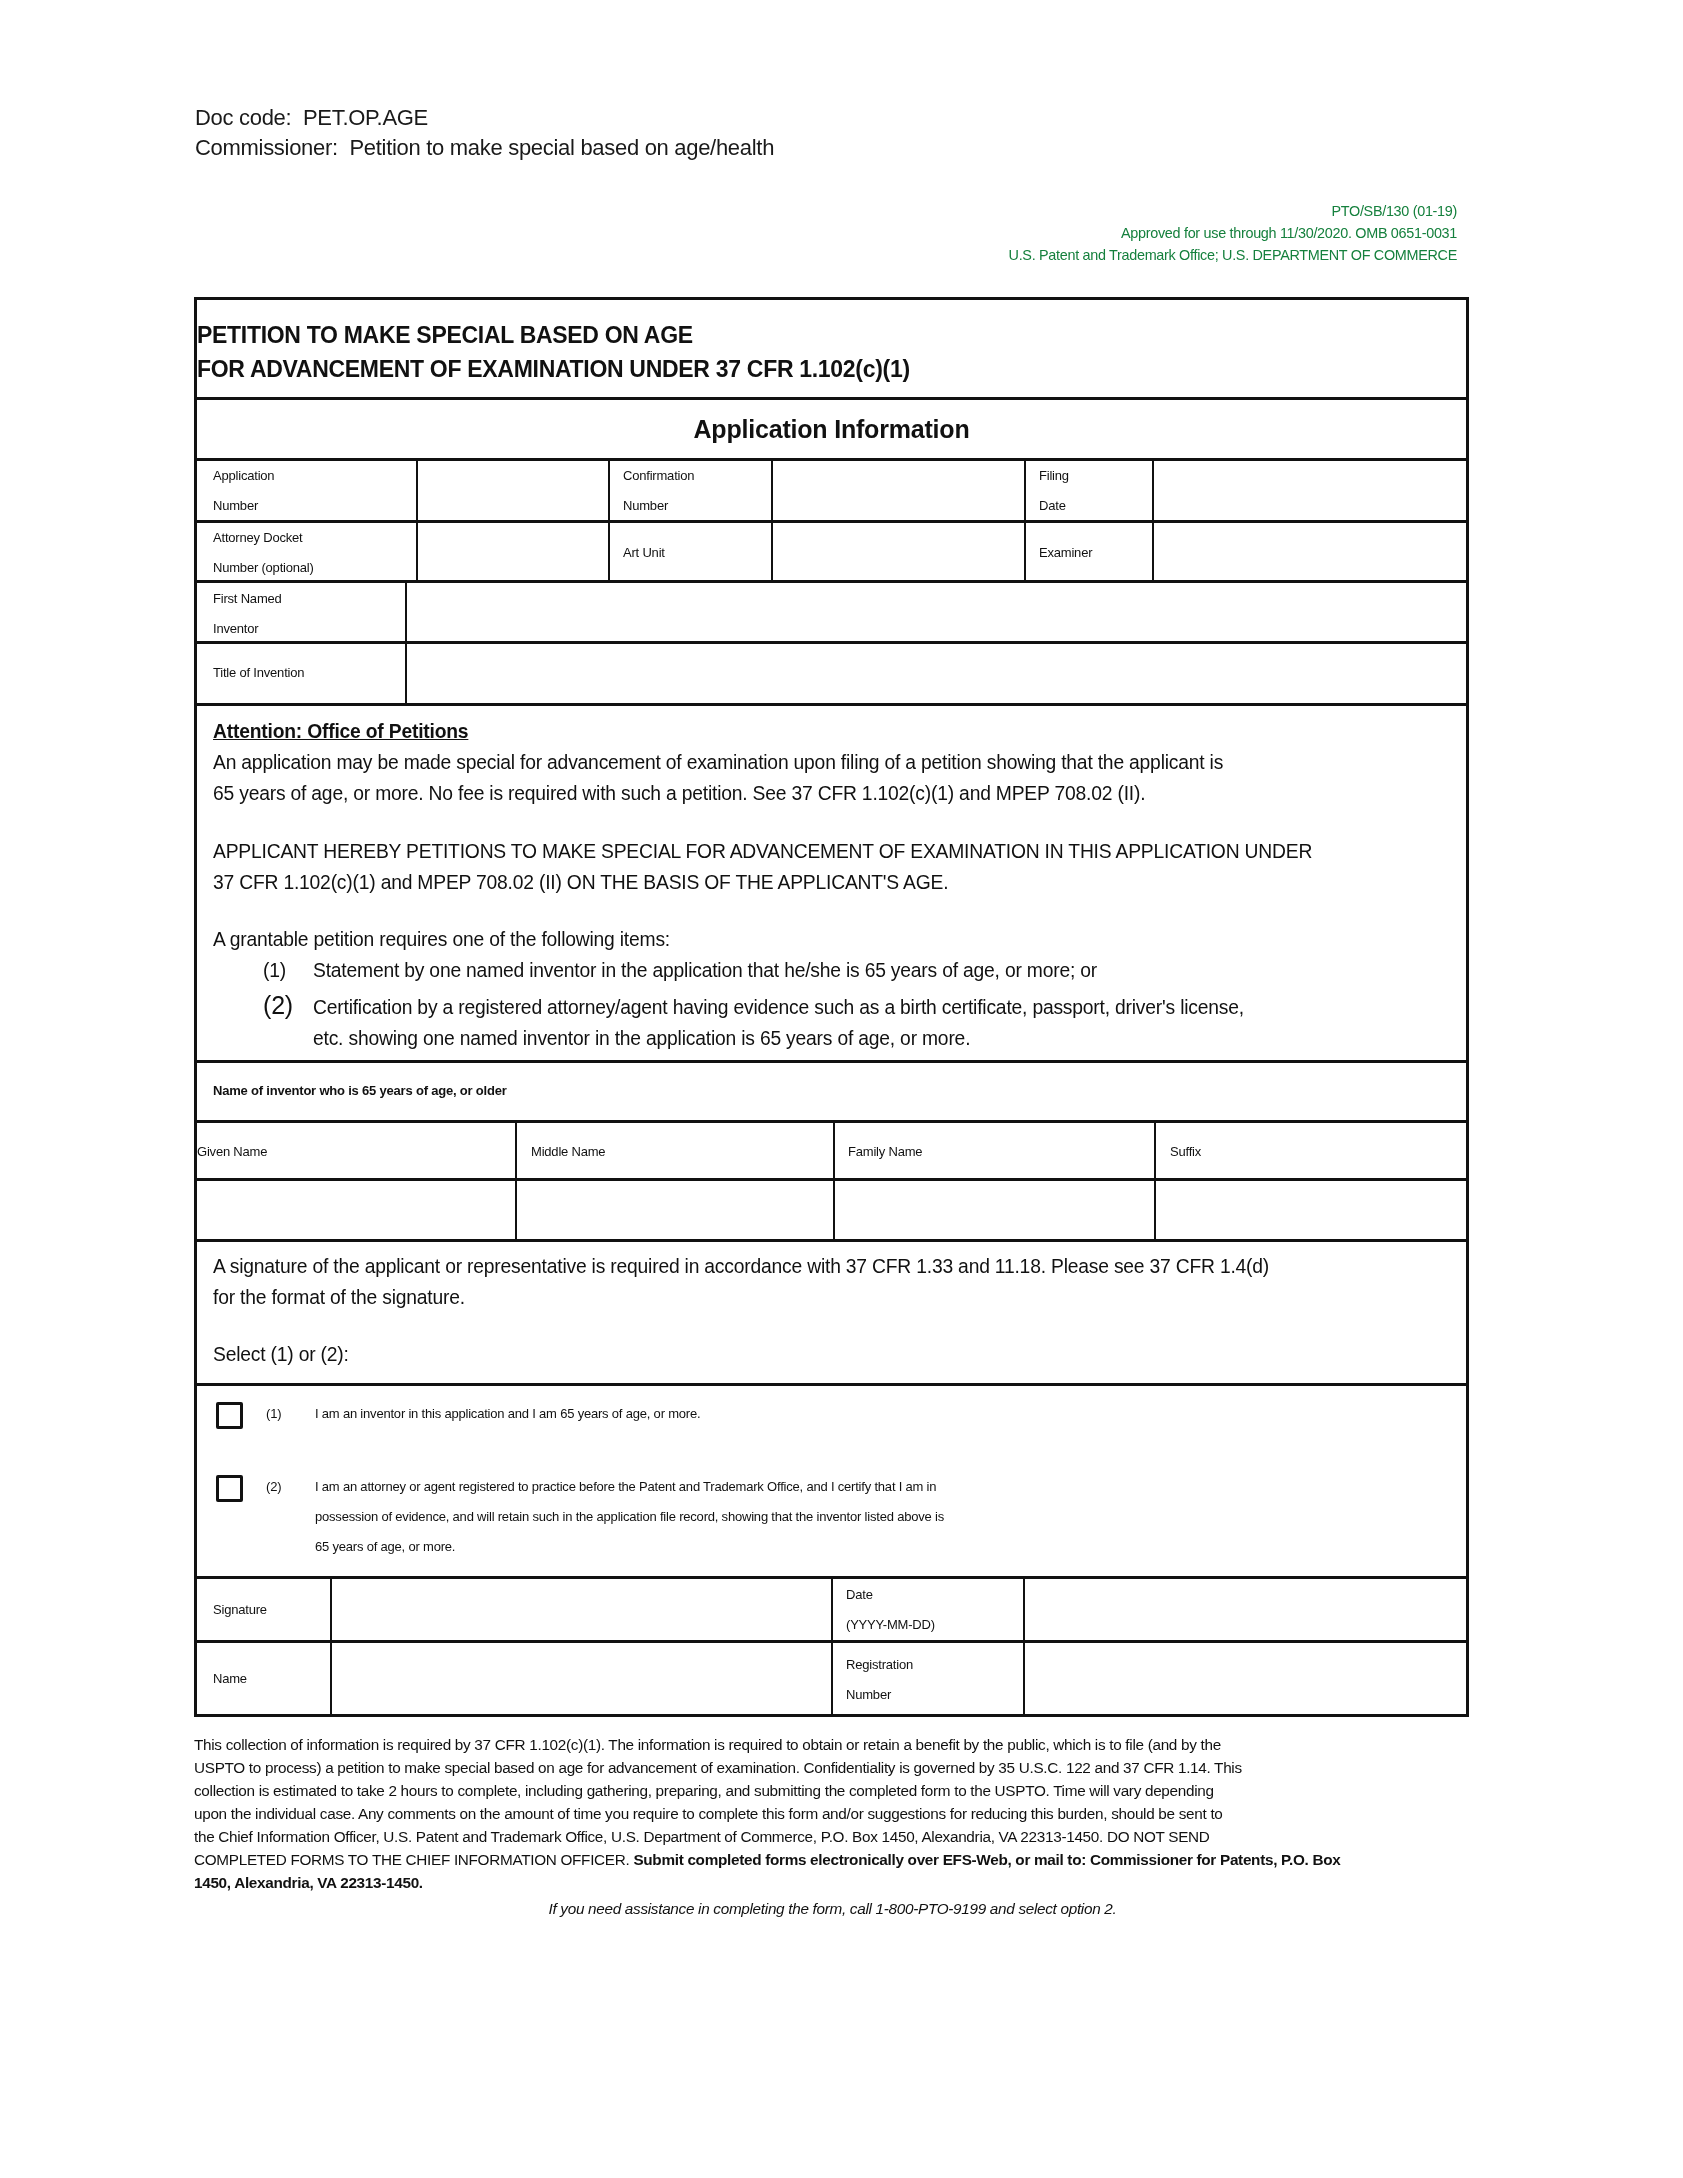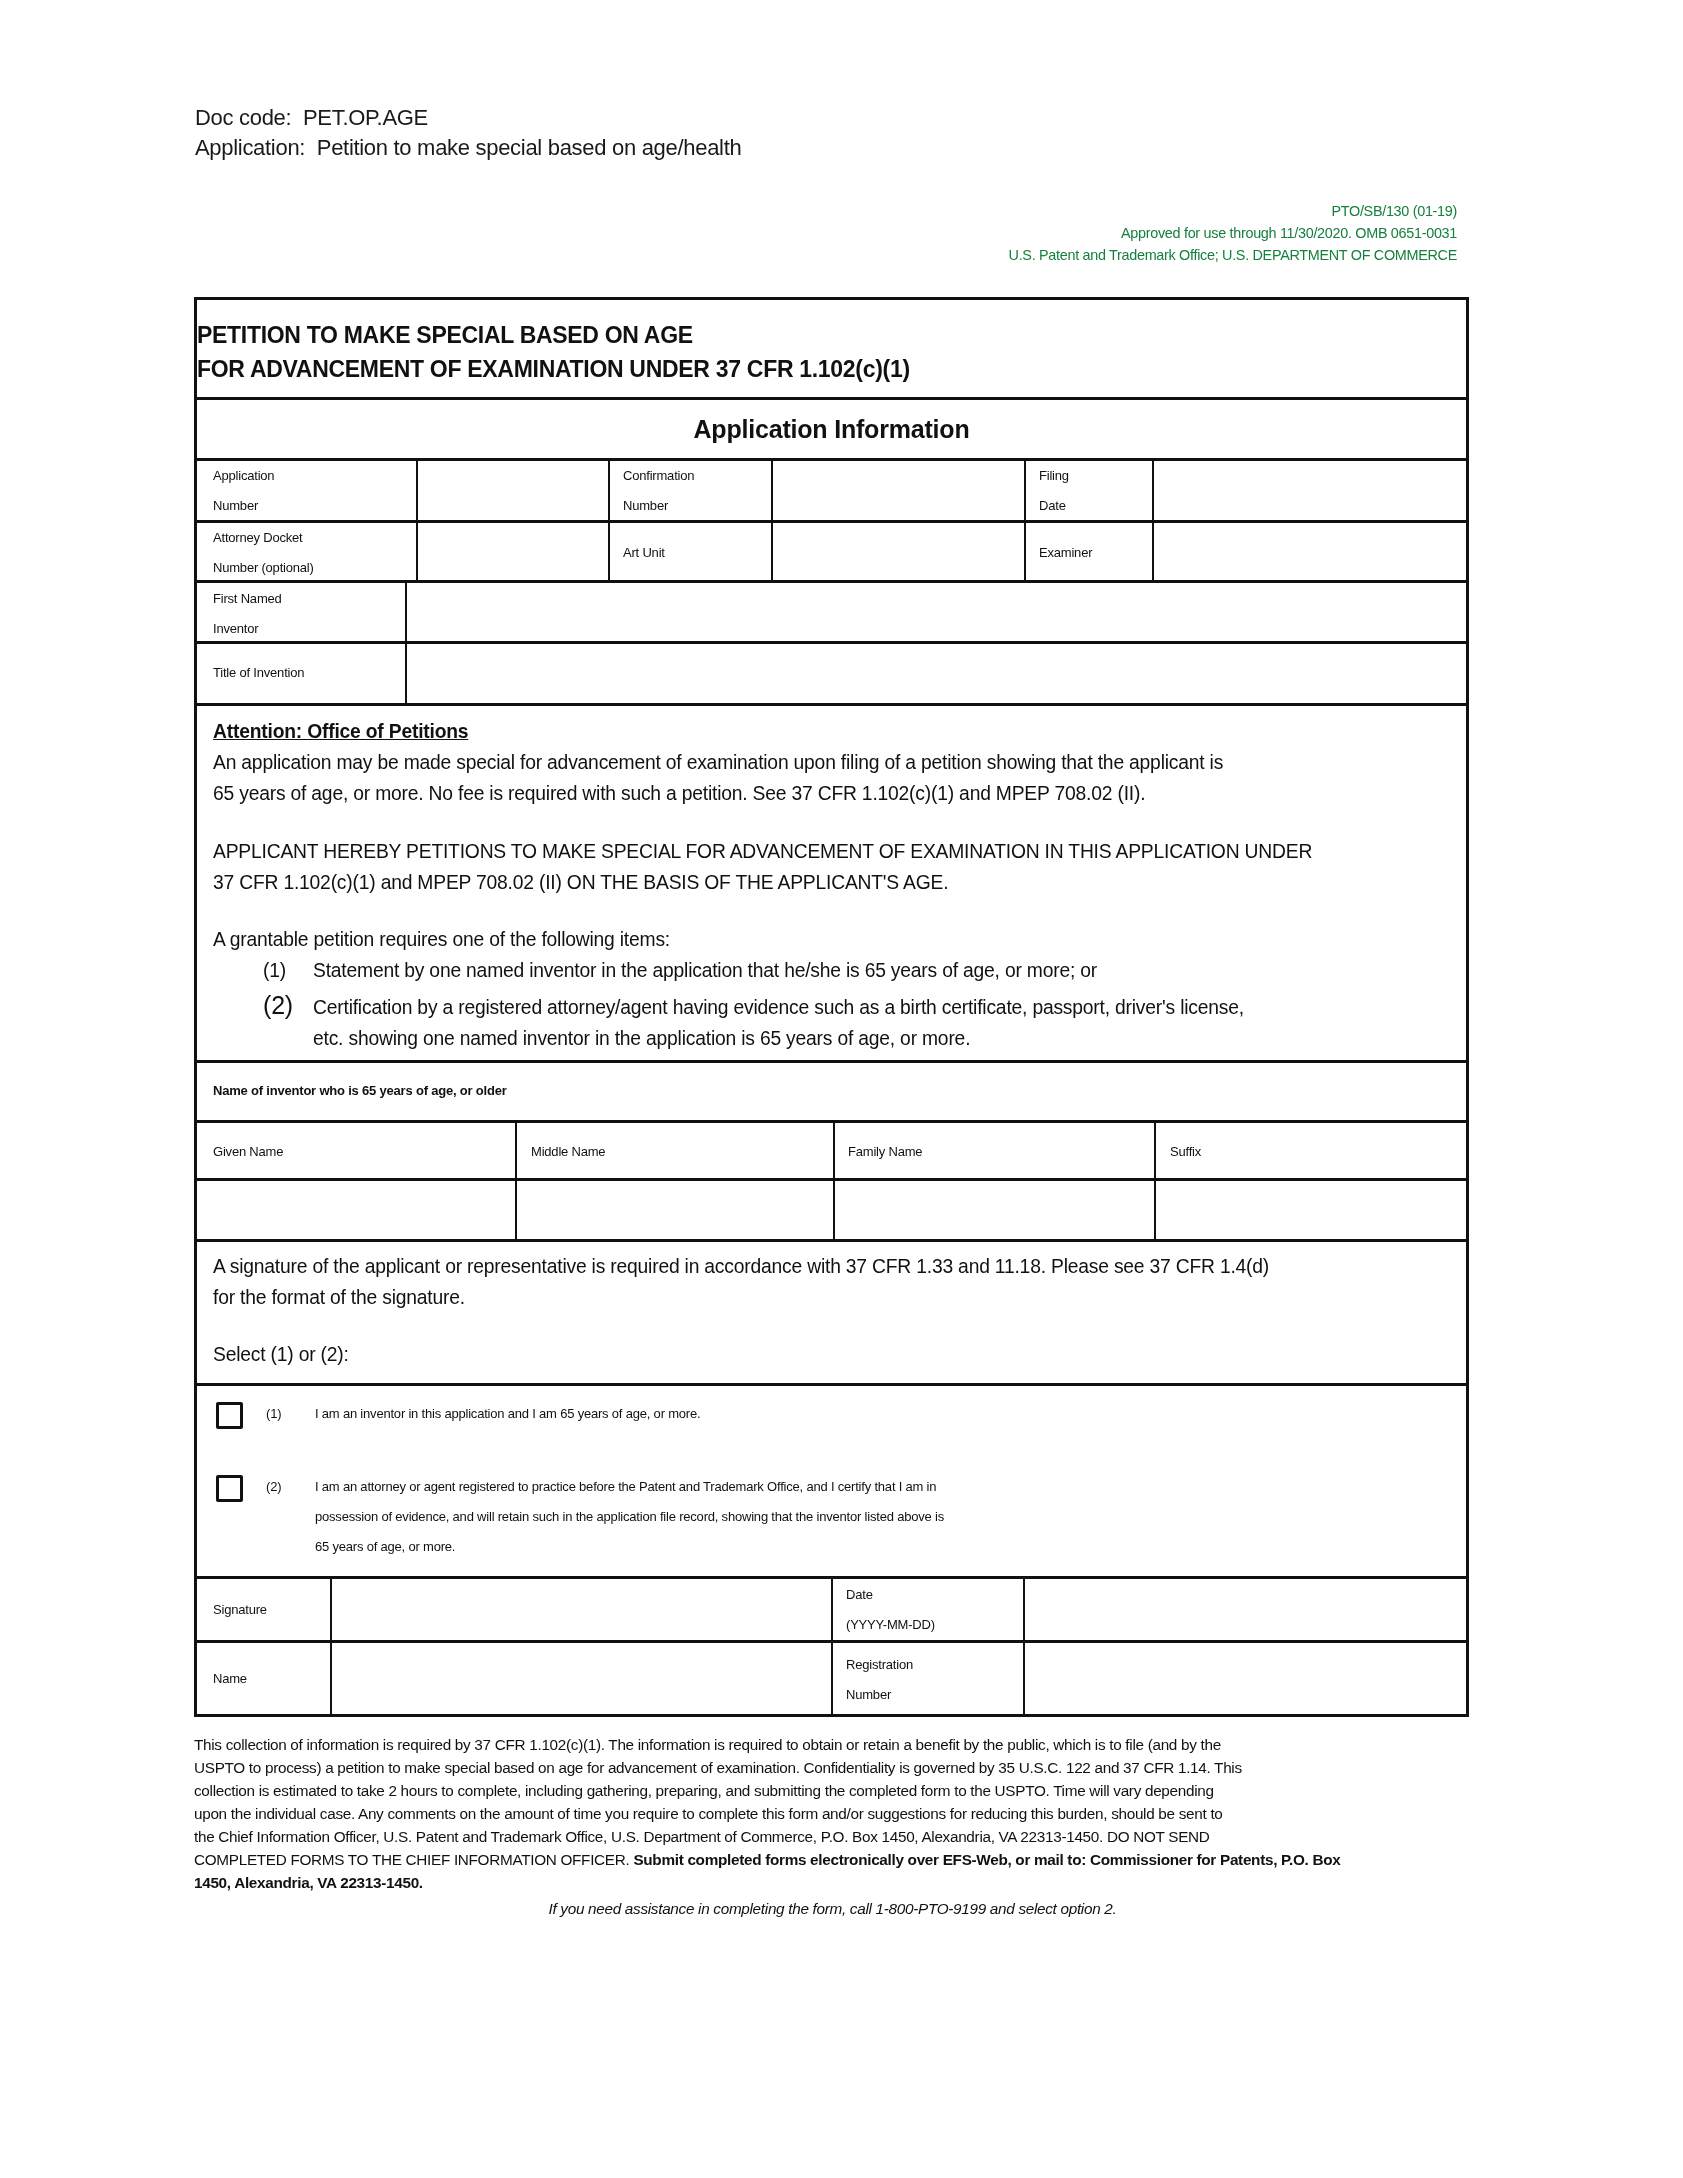--- a/index.html
+++ b/index.html
@@ -20,21 +20,21 @@
   .footer b { font-weight:bold; }
   .assist { left:194px; width:1277px; top:1898px; text-align:center; font-style:italic; font-size:15.3px; line-height:22px; letter-spacing:-0.3px; }
   .num { display:inline-block; width:50px; }
   .num.big { font-size:25px; }
 </style>
 </head>
 <body>
 
 <div class="abs doccode">
   <div><span>Doc code:</span>&nbsp; <span>PET.OP.AGE</span></div>
-  <div><span>Application:</span>&nbsp; <span>Petition to make special based on age/health</span></div>
+  <div><span>Commissioner:</span>&nbsp; <span>Petition to make special based on age/health</span></div>
 </div>
 
 <div class="abs hdr-right">
   <div>PTO/SB/130 (01-19)</div>
   <div>Approved for use through 11/30/2020. OMB 0651-0031</div>
   <div>U.S. Patent and Trademark Office; U.S. DEPARTMENT OF COMMERCE</div>
 </div>
 
 <div class="abs form">
 
@@ -107,21 +107,21 @@
     </div>
     <div style="padding-left:50px; margin-top:4px;">
       <span class="num big">(2)</span><span>Certification by a registered attorney/agent having evidence such as a birth certificate, passport, driver's license,</span>
       <div style="padding-left:50px">etc. showing one named inventor in the application is 65 years of age, or more.</div>
     </div>
   </div>
   <div class="hline" style="top:760px"></div>
 
   <div class="cell" style="left:16px; top:776px; font-weight:bold;">Name of inventor who is 65 years of age, or older</div>
   <div class="hline" style="top:820px"></div>
-  <div class="cell" style="left:16px; top:837px;">Given Name</div>
+  <div class="cell" style="left:0; top:837px;">Given Name</div>
   <div class="cell" style="left:334px; top:837px;">Middle Name</div>
   <div class="cell" style="left:651px; top:837px;">Family Name</div>
   <div class="cell" style="left:973px; top:837px;">Suffix</div>
   <div class="hline" style="top:878px"></div>
   <div class="cell" style="left:6px; top:881px; width:307px; height:55px;"></div>
   <div class="cell" style="left:324px; top:881px; width:307px; height:55px;"></div>
   <div class="cell" style="left:642px; top:881px; width:315px; height:55px;"></div>
   <div class="cell" style="left:963px; top:881px; width:302px; height:55px;"></div>
   <div class="hline" style="top:939px"></div>
   <div class="vline" style="left:318px; top:820px; height:120px;"></div>

